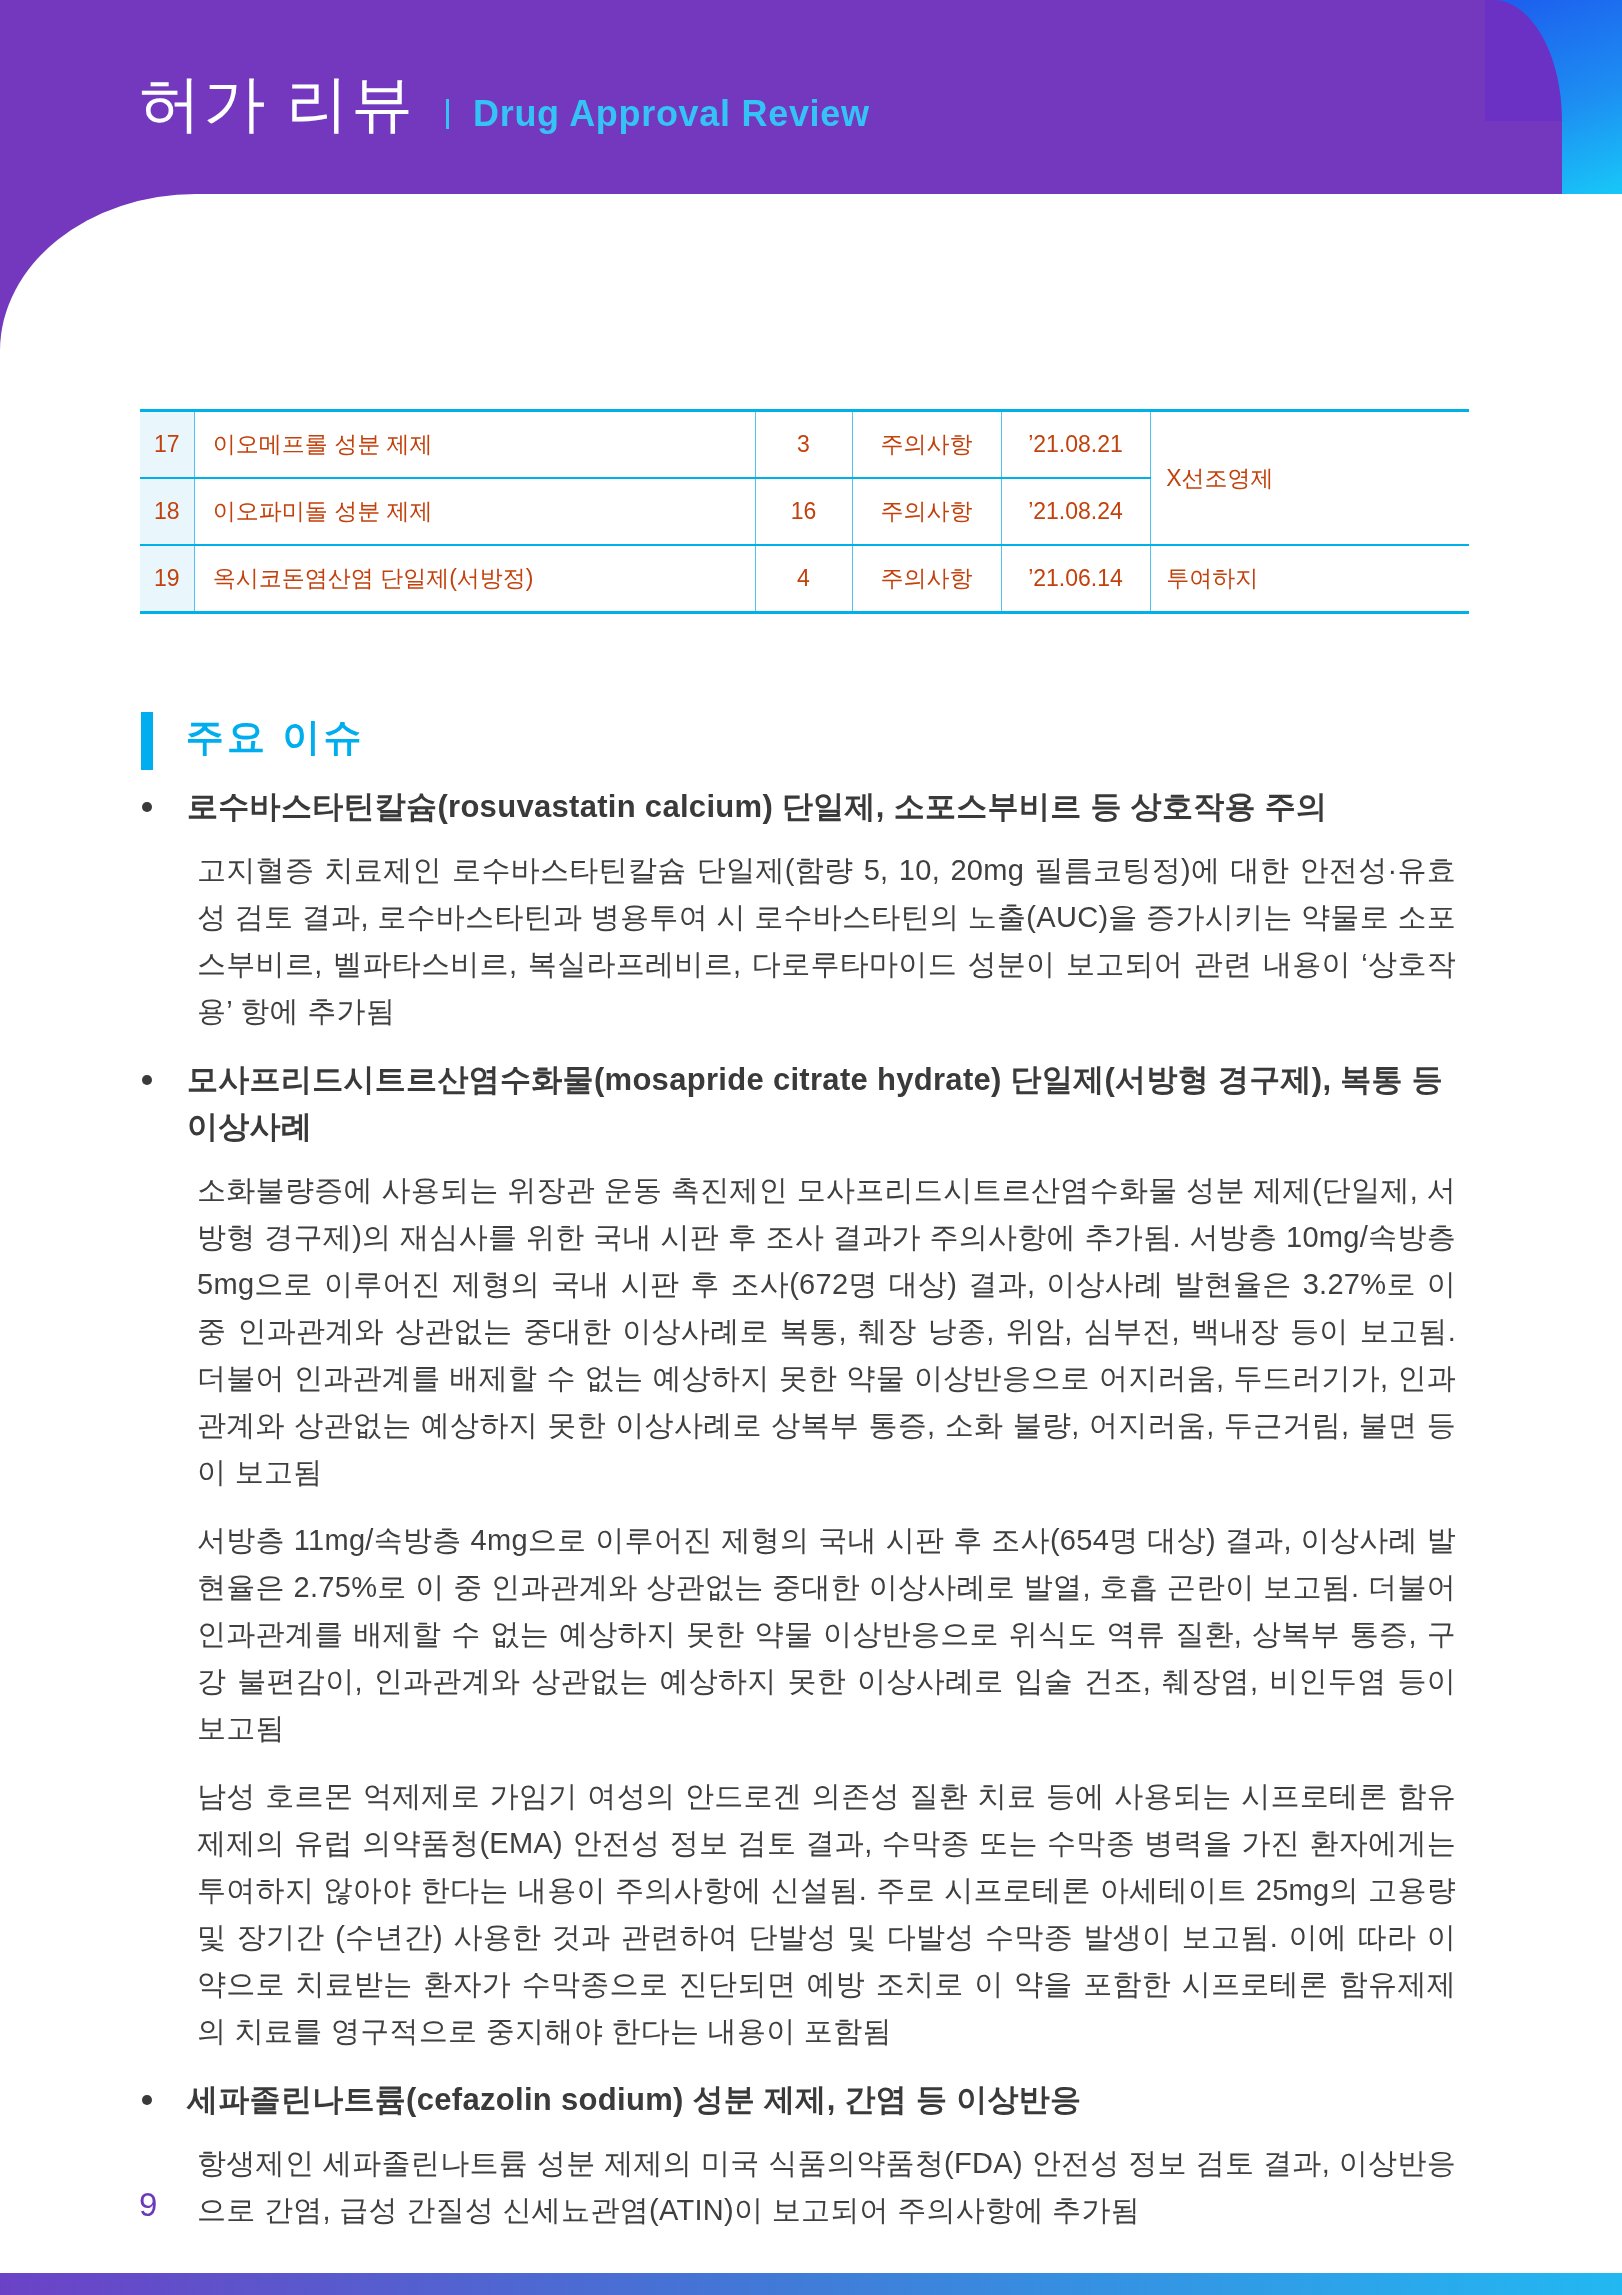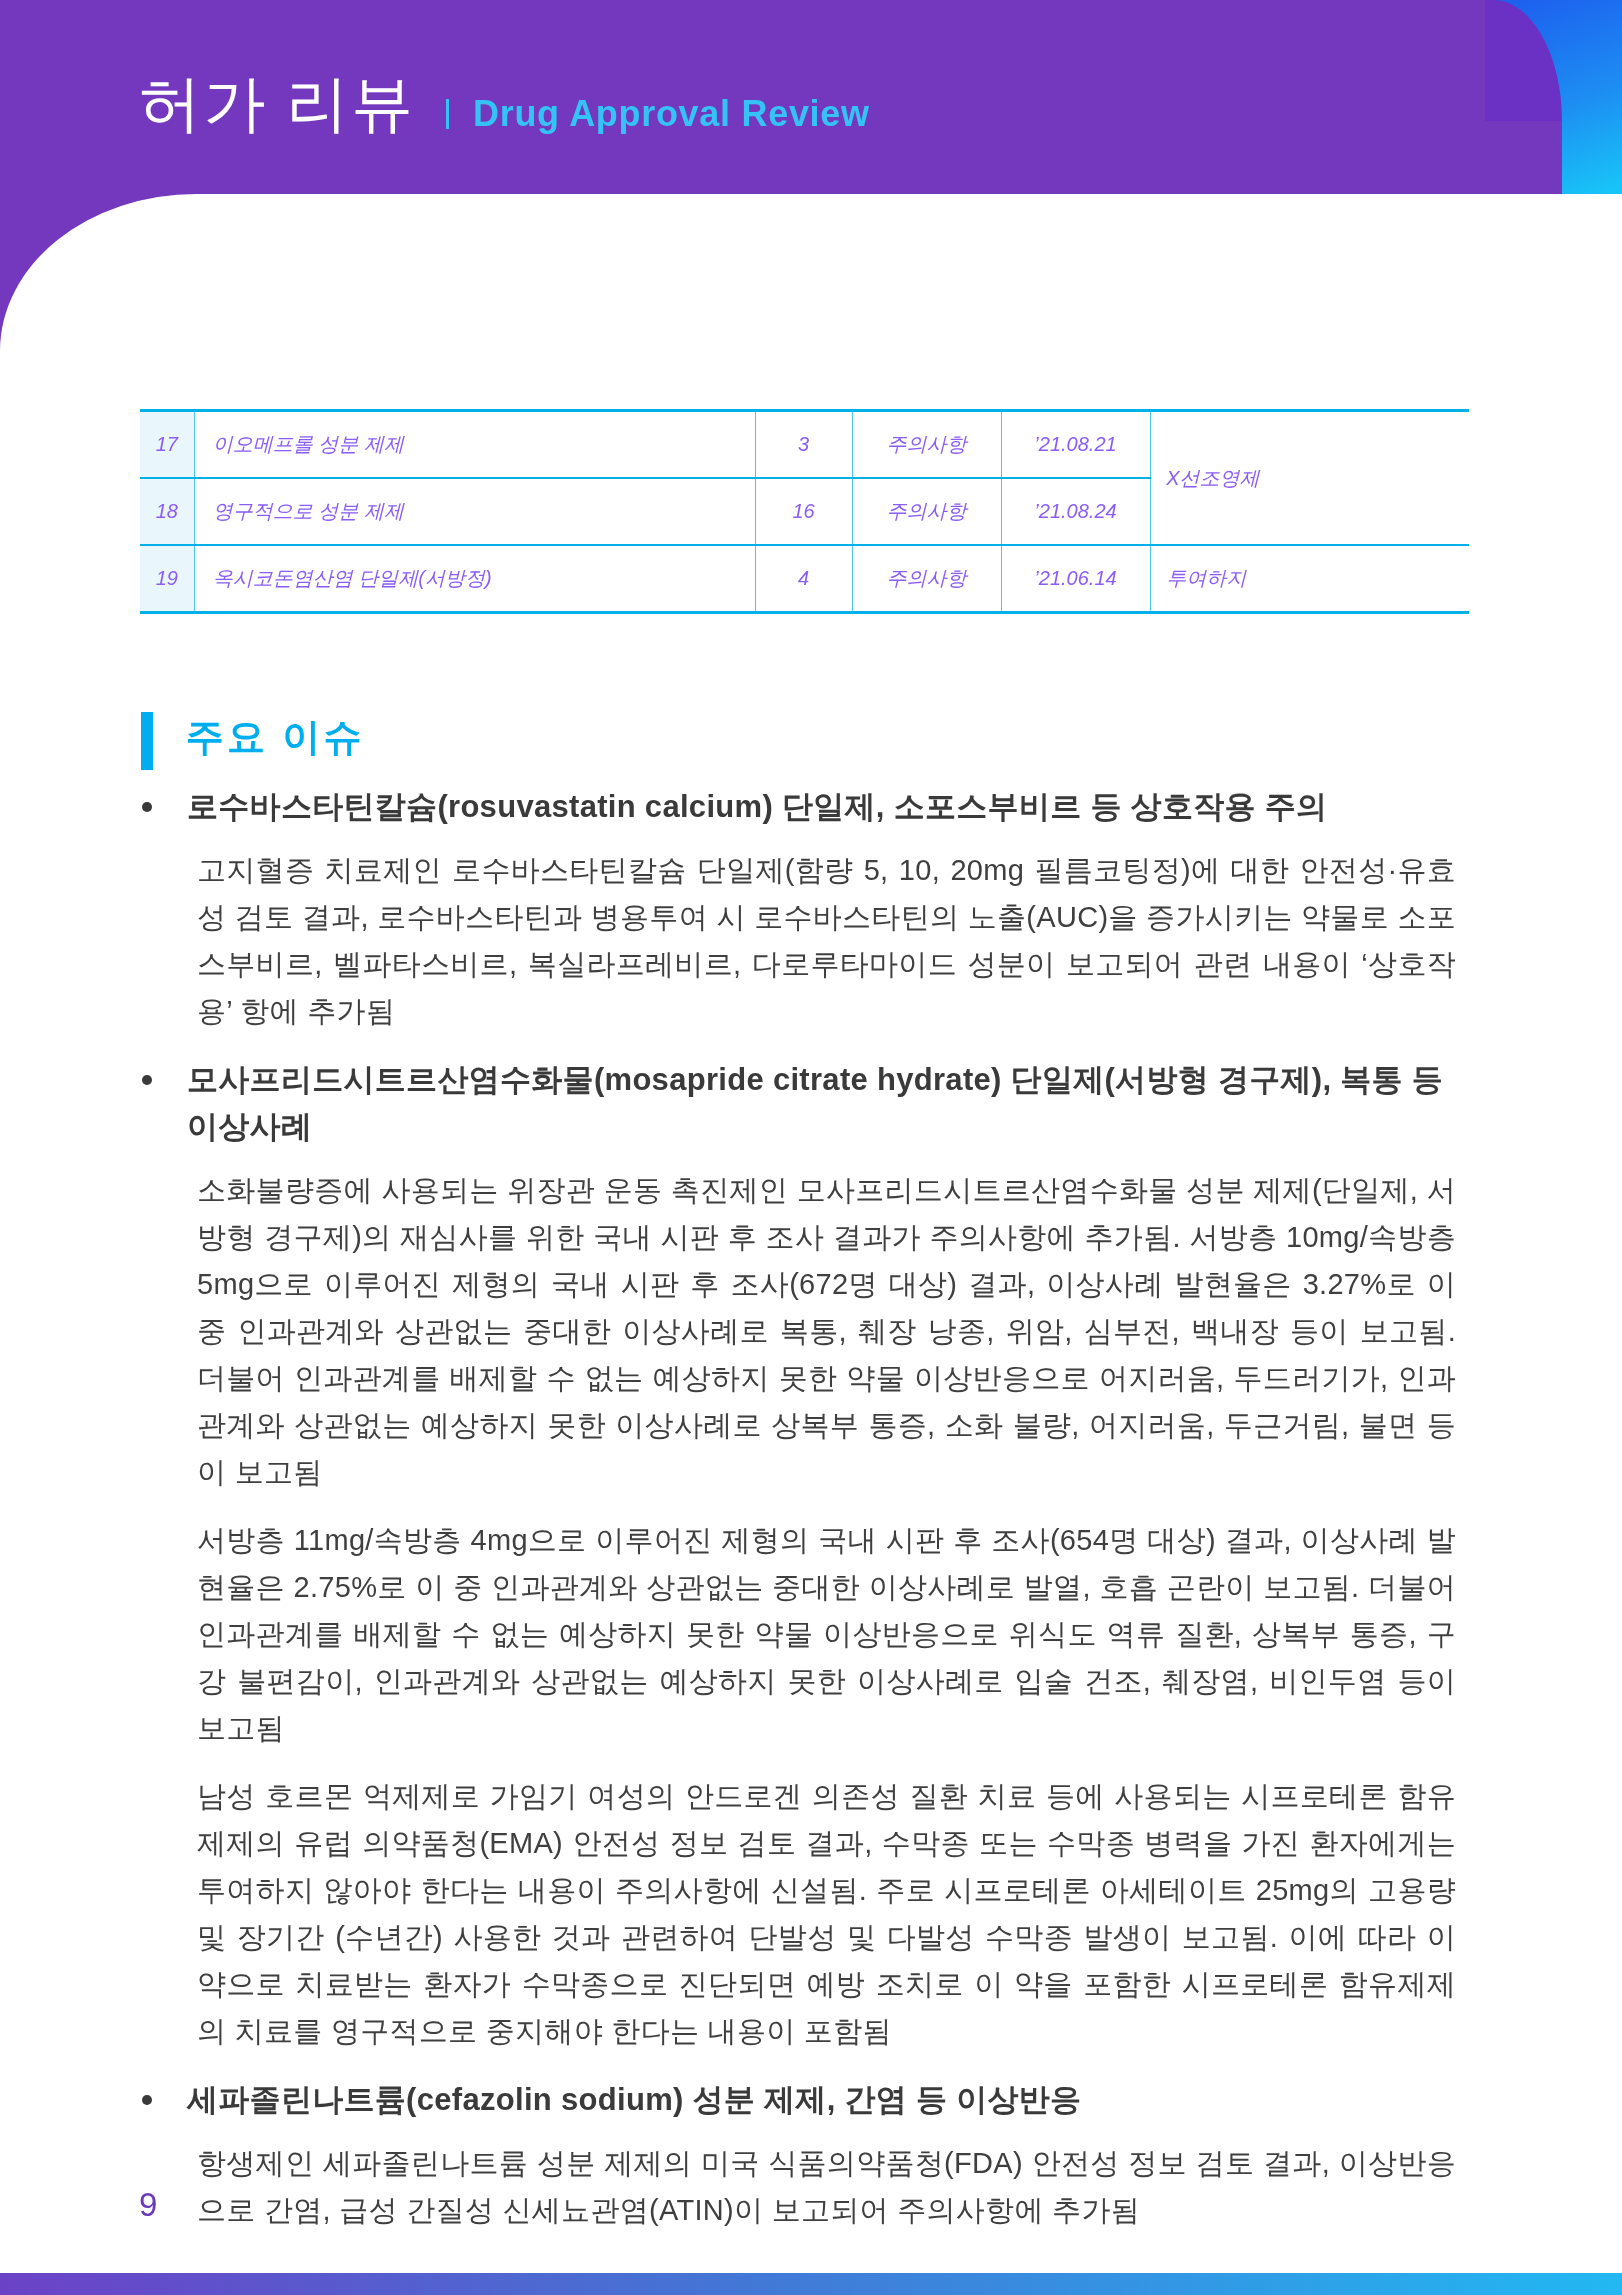--- a/index.html
+++ b/index.html
@@ -18,21 +18,21 @@
         border-top-left-radius:196px 157px;z-index:2;}
 
   .header-row{position:absolute;left:139px;top:73px;display:flex;align-items:center;z-index:4;}
   .header-title{font-family:"Liberation Serif",serif;font-weight:400;font-size:62px;line-height:63px;
                 color:#ffffff;letter-spacing:2.6px;}
   .header-sep{width:3.9px;height:30px;background:#35c3f5;margin:19.6px 23.6px 0 30px;}
   .header-sub{font-size:36px;font-weight:bold;color:#35c3f5;letter-spacing:0.7px;margin-top:18.3px;}
 
   
   .drug-table{position:absolute;left:140px;top:409px;z-index:4;border-collapse:collapse;table-layout:fixed;width:1329px;}
-  .drug-table td{height:63px;font-size:20px;color:#8b5cf6;border-bottom:2.6px solid #00b0e8;vertical-align:middle;font-style:italic;}
+  .drug-table td{height:63px;font-size:23px;color:#c2410c;border-bottom:2.6px solid #00b0e8;vertical-align:middle;}
   .drug-table tr.first td{border-top:3.3px solid #00b0e8;}
   .drug-table tr.last td{border-bottom:3.3px solid #00b0e8;}
   .drug-table td.vline{border-left:1.3px solid #4cc5ef;}
   .drug-table td.num{background:#e9f7fd;text-align:center;}
   .drug-table td.name{text-align:left;padding-left:18.3px;}
   .drug-table td.cnt,.drug-table td.typ,.drug-table td.date{text-align:center;}
   .drug-table td.cat{text-align:left;padding-left:15.7px;}
 
   
   .section{position:absolute;left:141px;top:712px;display:flex;align-items:flex-start;z-index:4;}
@@ -84,21 +84,21 @@
       <tr class="first">
         <td class="num">17</td>
         <td class="name vline">이오메프롤 성분 제제</td>
         <td class="cnt vline">3</td>
         <td class="typ vline">주의사항</td>
         <td class="date vline">’21.08.21</td>
         <td class="cat vline" rowspan="2">X선조영제</td>
       </tr>
       <tr>
         <td class="num">18</td>
-        <td class="name vline">영구적으로 성분 제제</td>
+        <td class="name vline">이오파미돌 성분 제제</td>
         <td class="cnt vline">16</td>
         <td class="typ vline">주의사항</td>
         <td class="date vline">’21.08.24</td>
       </tr>
       <tr class="last">
         <td class="num">19</td>
         <td class="name vline">옥시코돈염산염 단일제(서방정)</td>
         <td class="cnt vline">4</td>
         <td class="typ vline">주의사항</td>
         <td class="date vline">’21.06.14</td>

